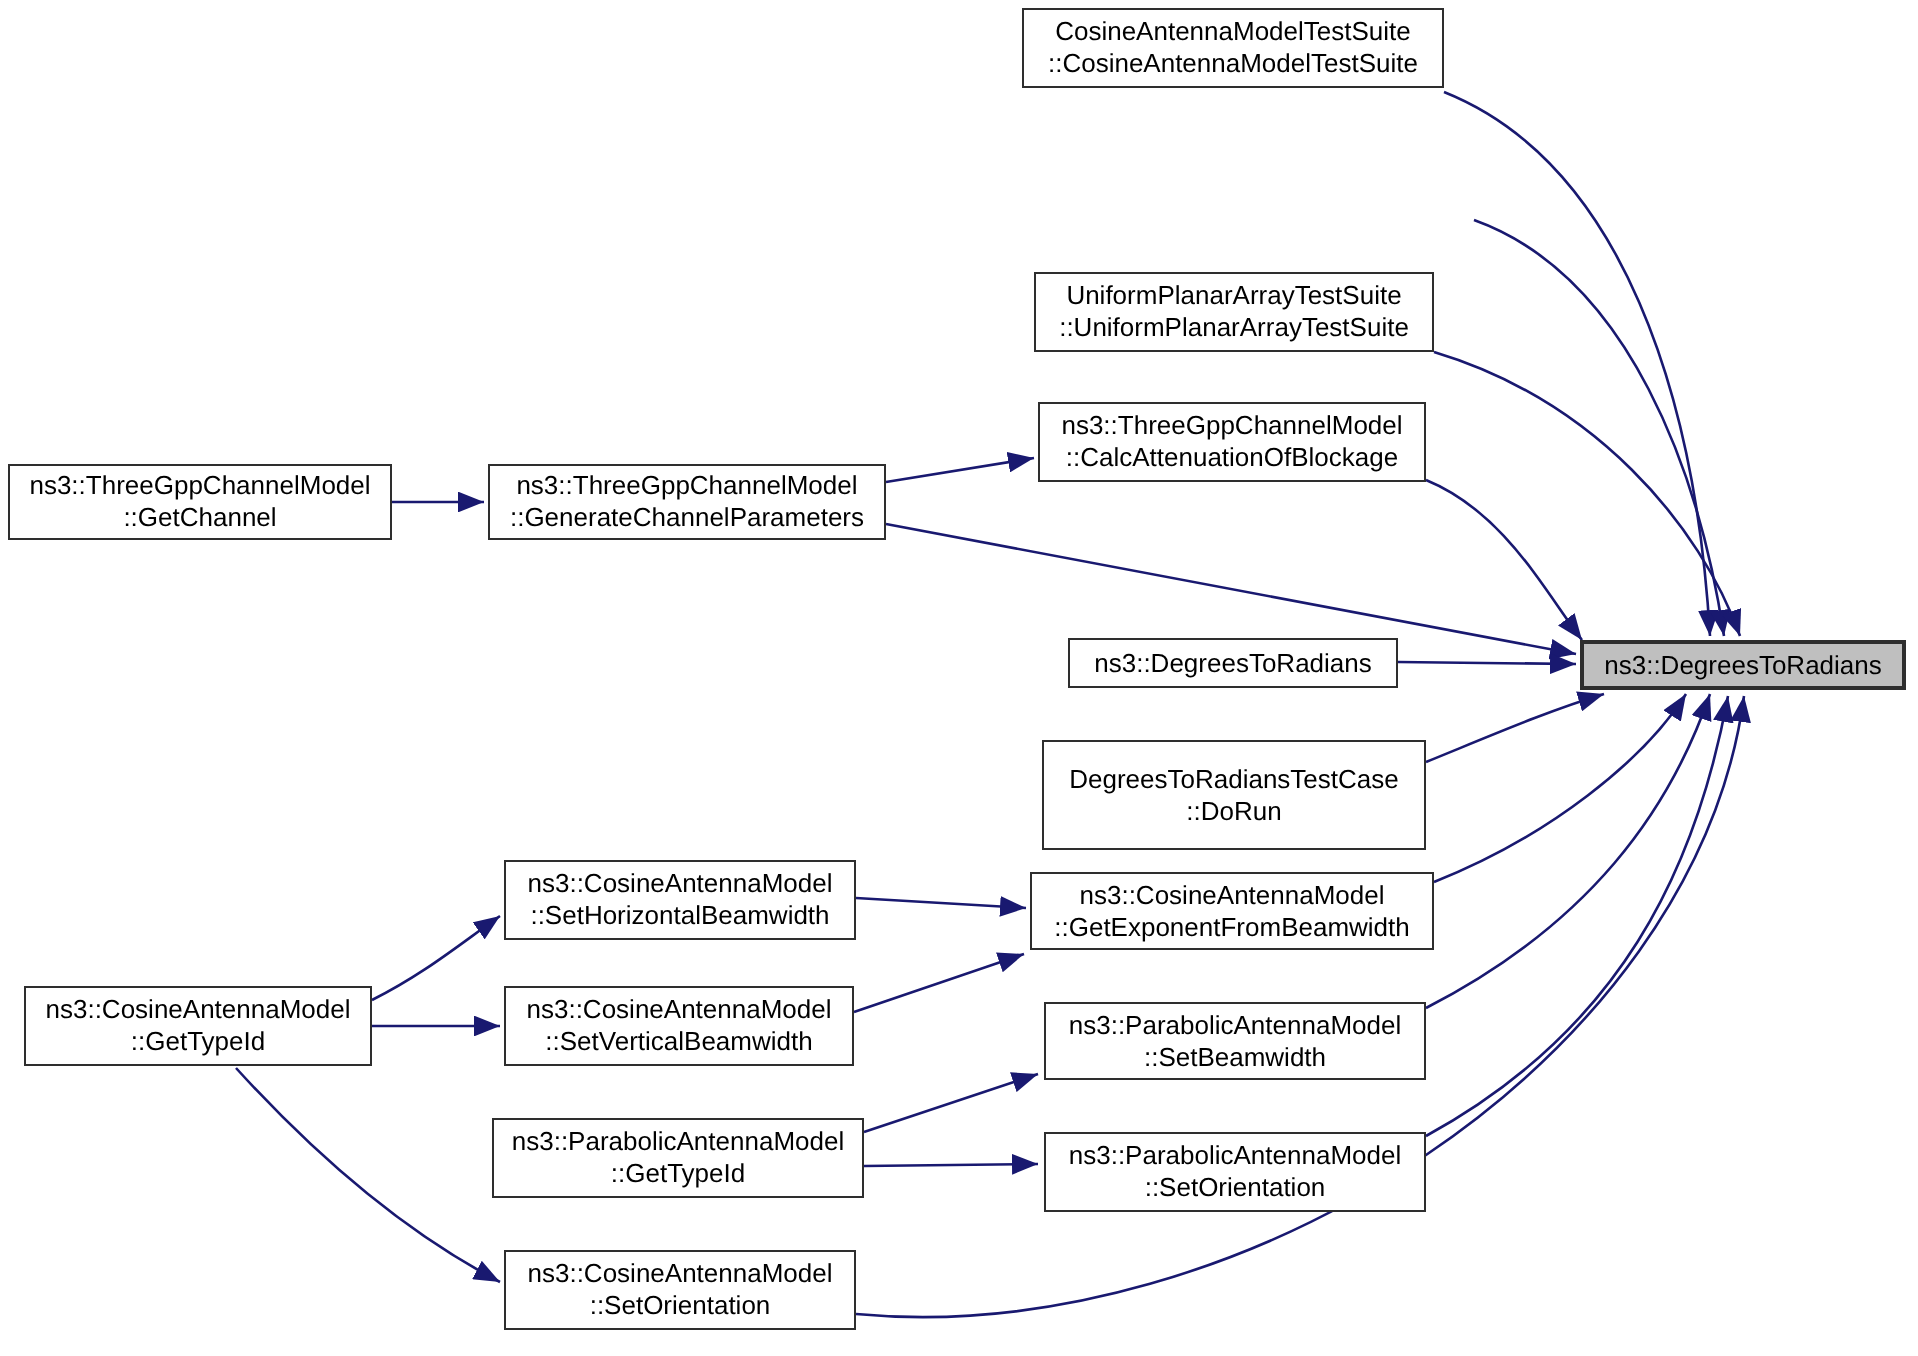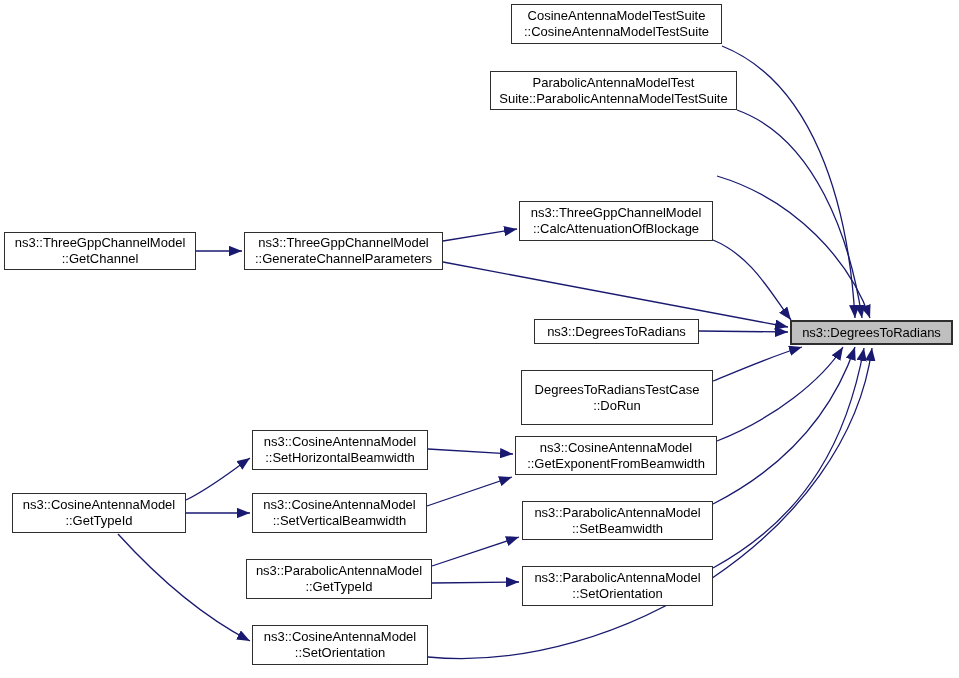--- a/index.html
+++ b/index.html
@@ -86,25 +86,25 @@
     <path class="edge" marker-end="url(#arrow)" d="M427,506 L512,477"></path>
     <path class="edge" marker-end="url(#arrow)" d="M432,566 L519,537"></path>
     <path class="edge" marker-end="url(#arrow)" d="M432,583 L519,582"></path>
   </svg>
 
   <div class="node" style="left:511px; top:4px; width:211px; height:40px">
     <span class="node-label">CosineAntennaModelTestSuite
 ::CosineAntennaModelTestSuite</span>
   </div>
 
-  <div class="node" style="left:490px; top:71px; width:247px; height:39px">
-    <span class="node-label">ParabolicAntennaModelTest
-Suite::ParabolicAntennaModelTestSuite</span>
+
+  <div class="node" style="left:517px; top:136px; width:200px; height:40px">
+    <span class="node-label">UniformPlanarArrayTestSuite
+::UniformPlanarArrayTestSuite</span>
   </div>
-
 
   <div class="node" style="left:519px; top:201px; width:194px; height:40px">
     <span class="node-label">ns3::ThreeGppChannelModel
 ::CalcAttenuationOfBlockage</span>
   </div>
 
   <div class="node" style="left:4px; top:232px; width:192px; height:38px">
     <span class="node-label">ns3::ThreeGppChannelModel
 ::GetChannel</span>
   </div>

